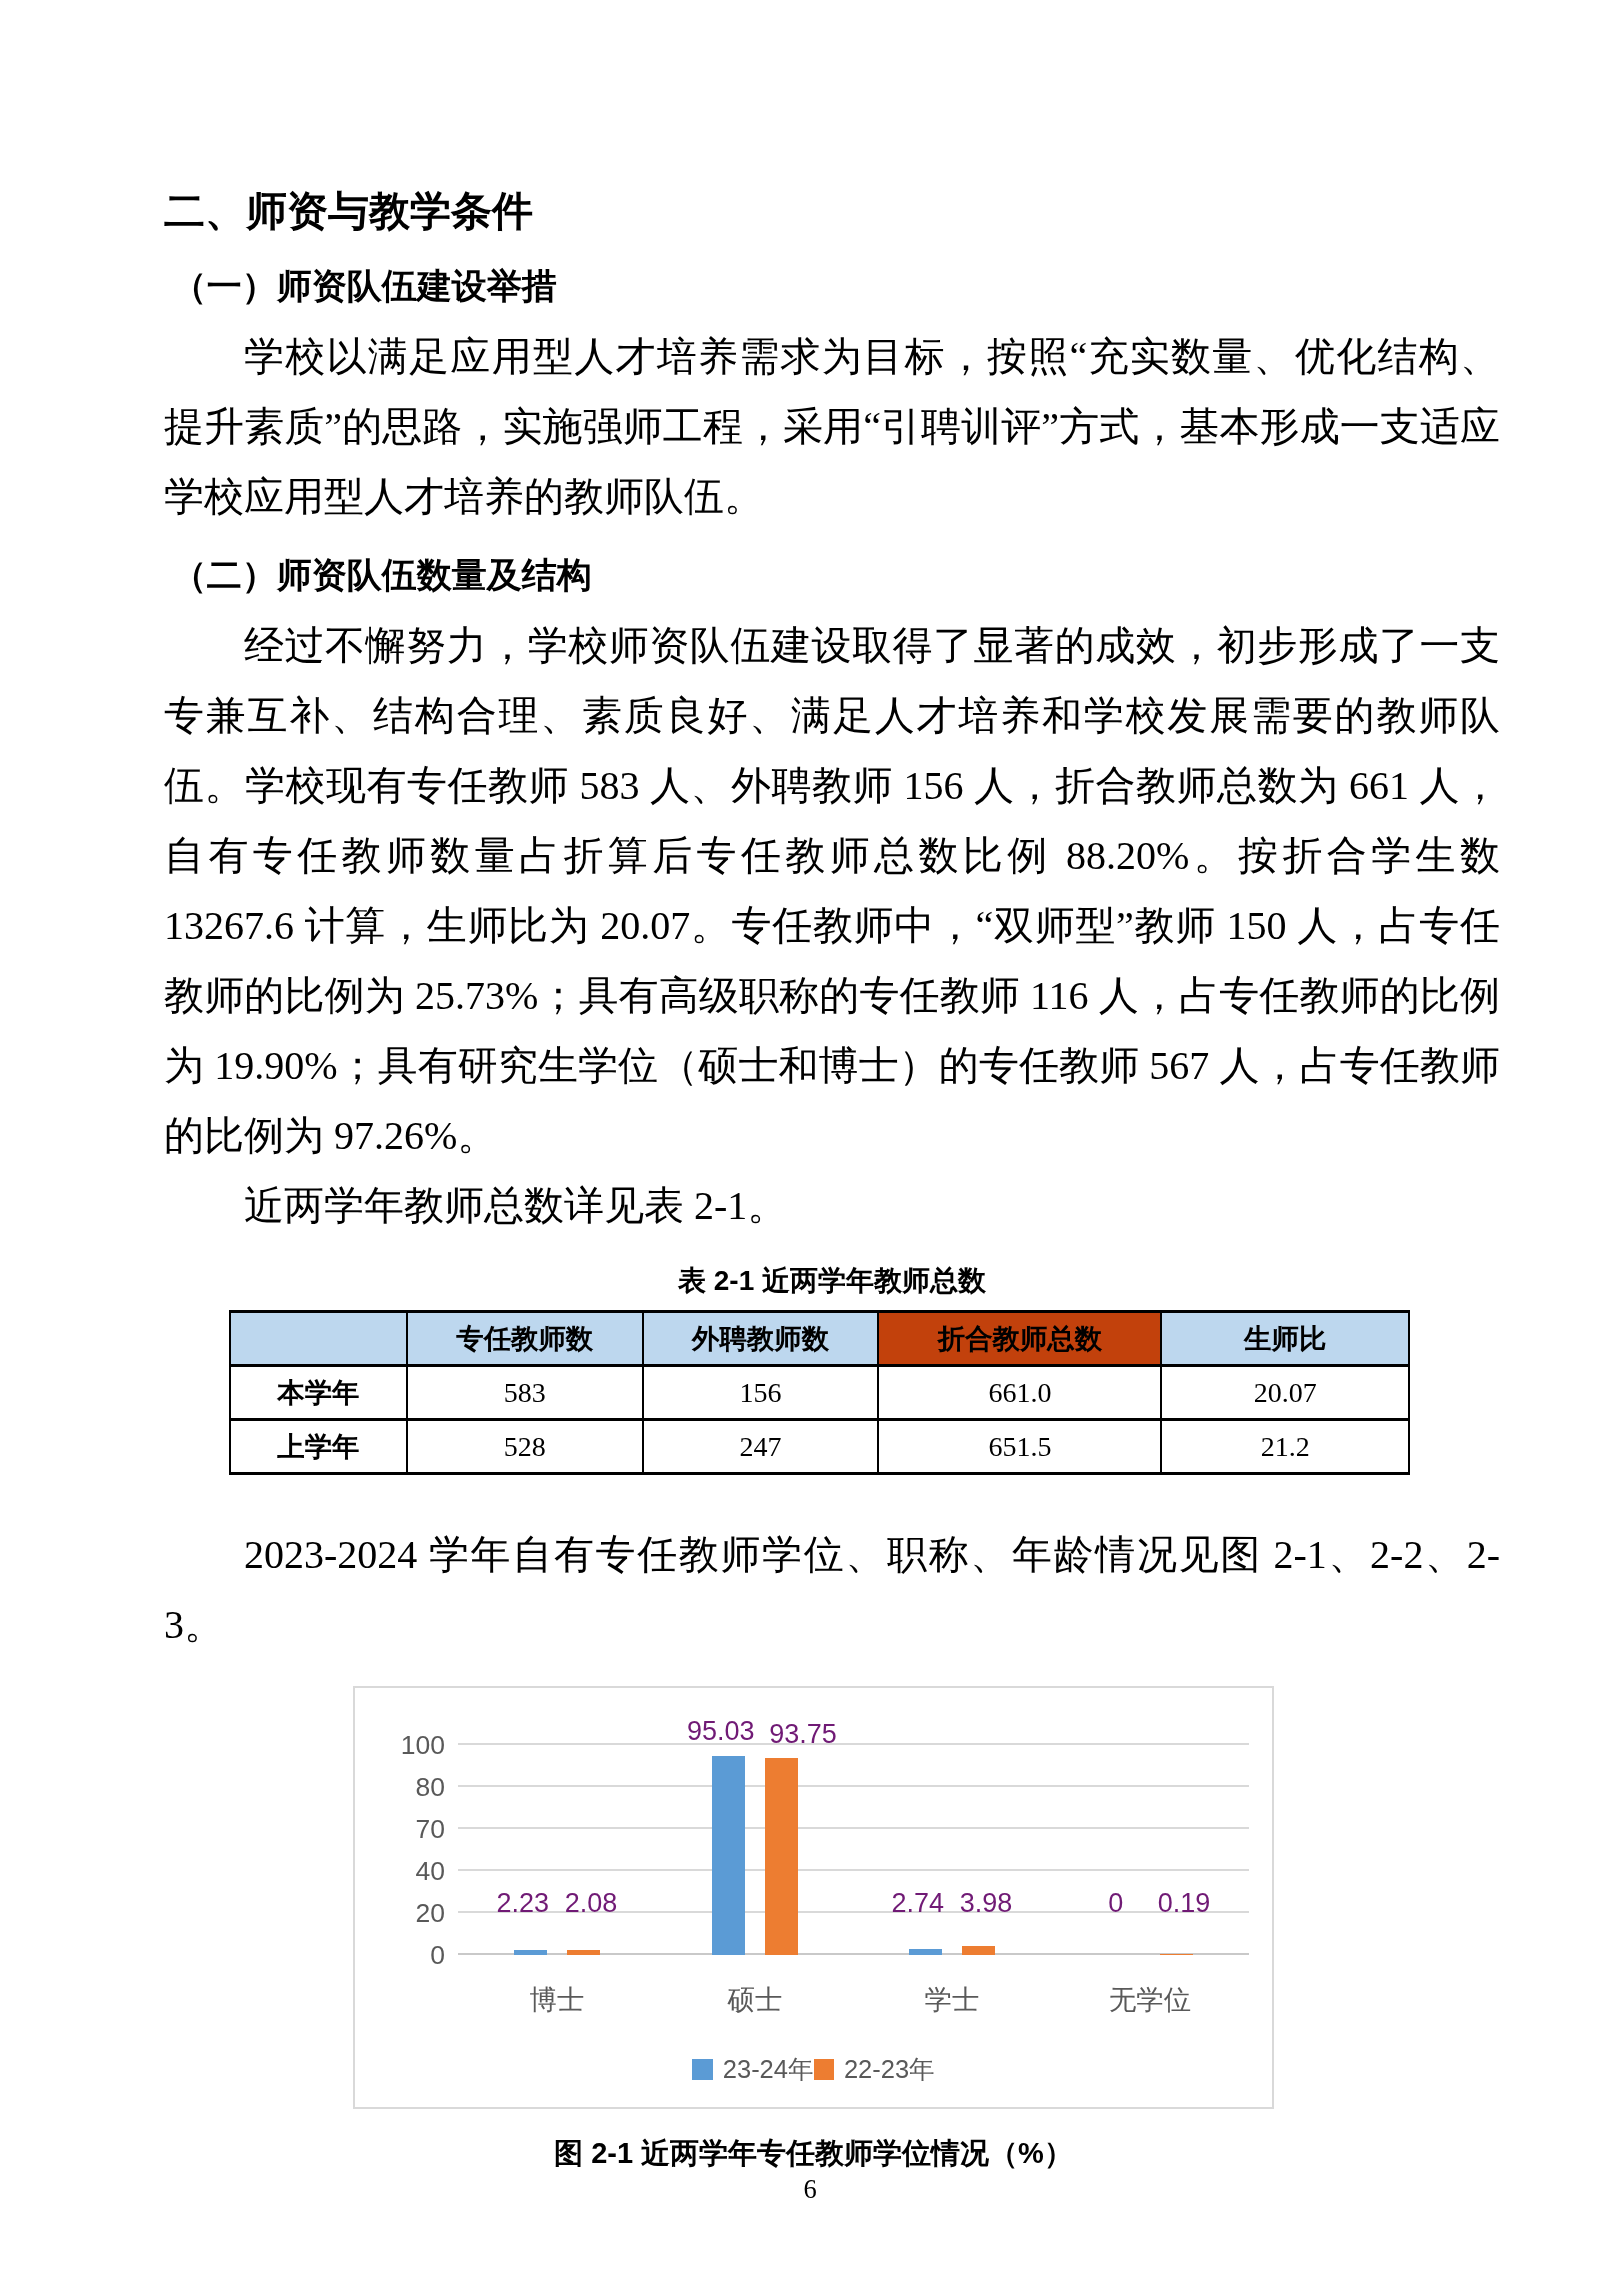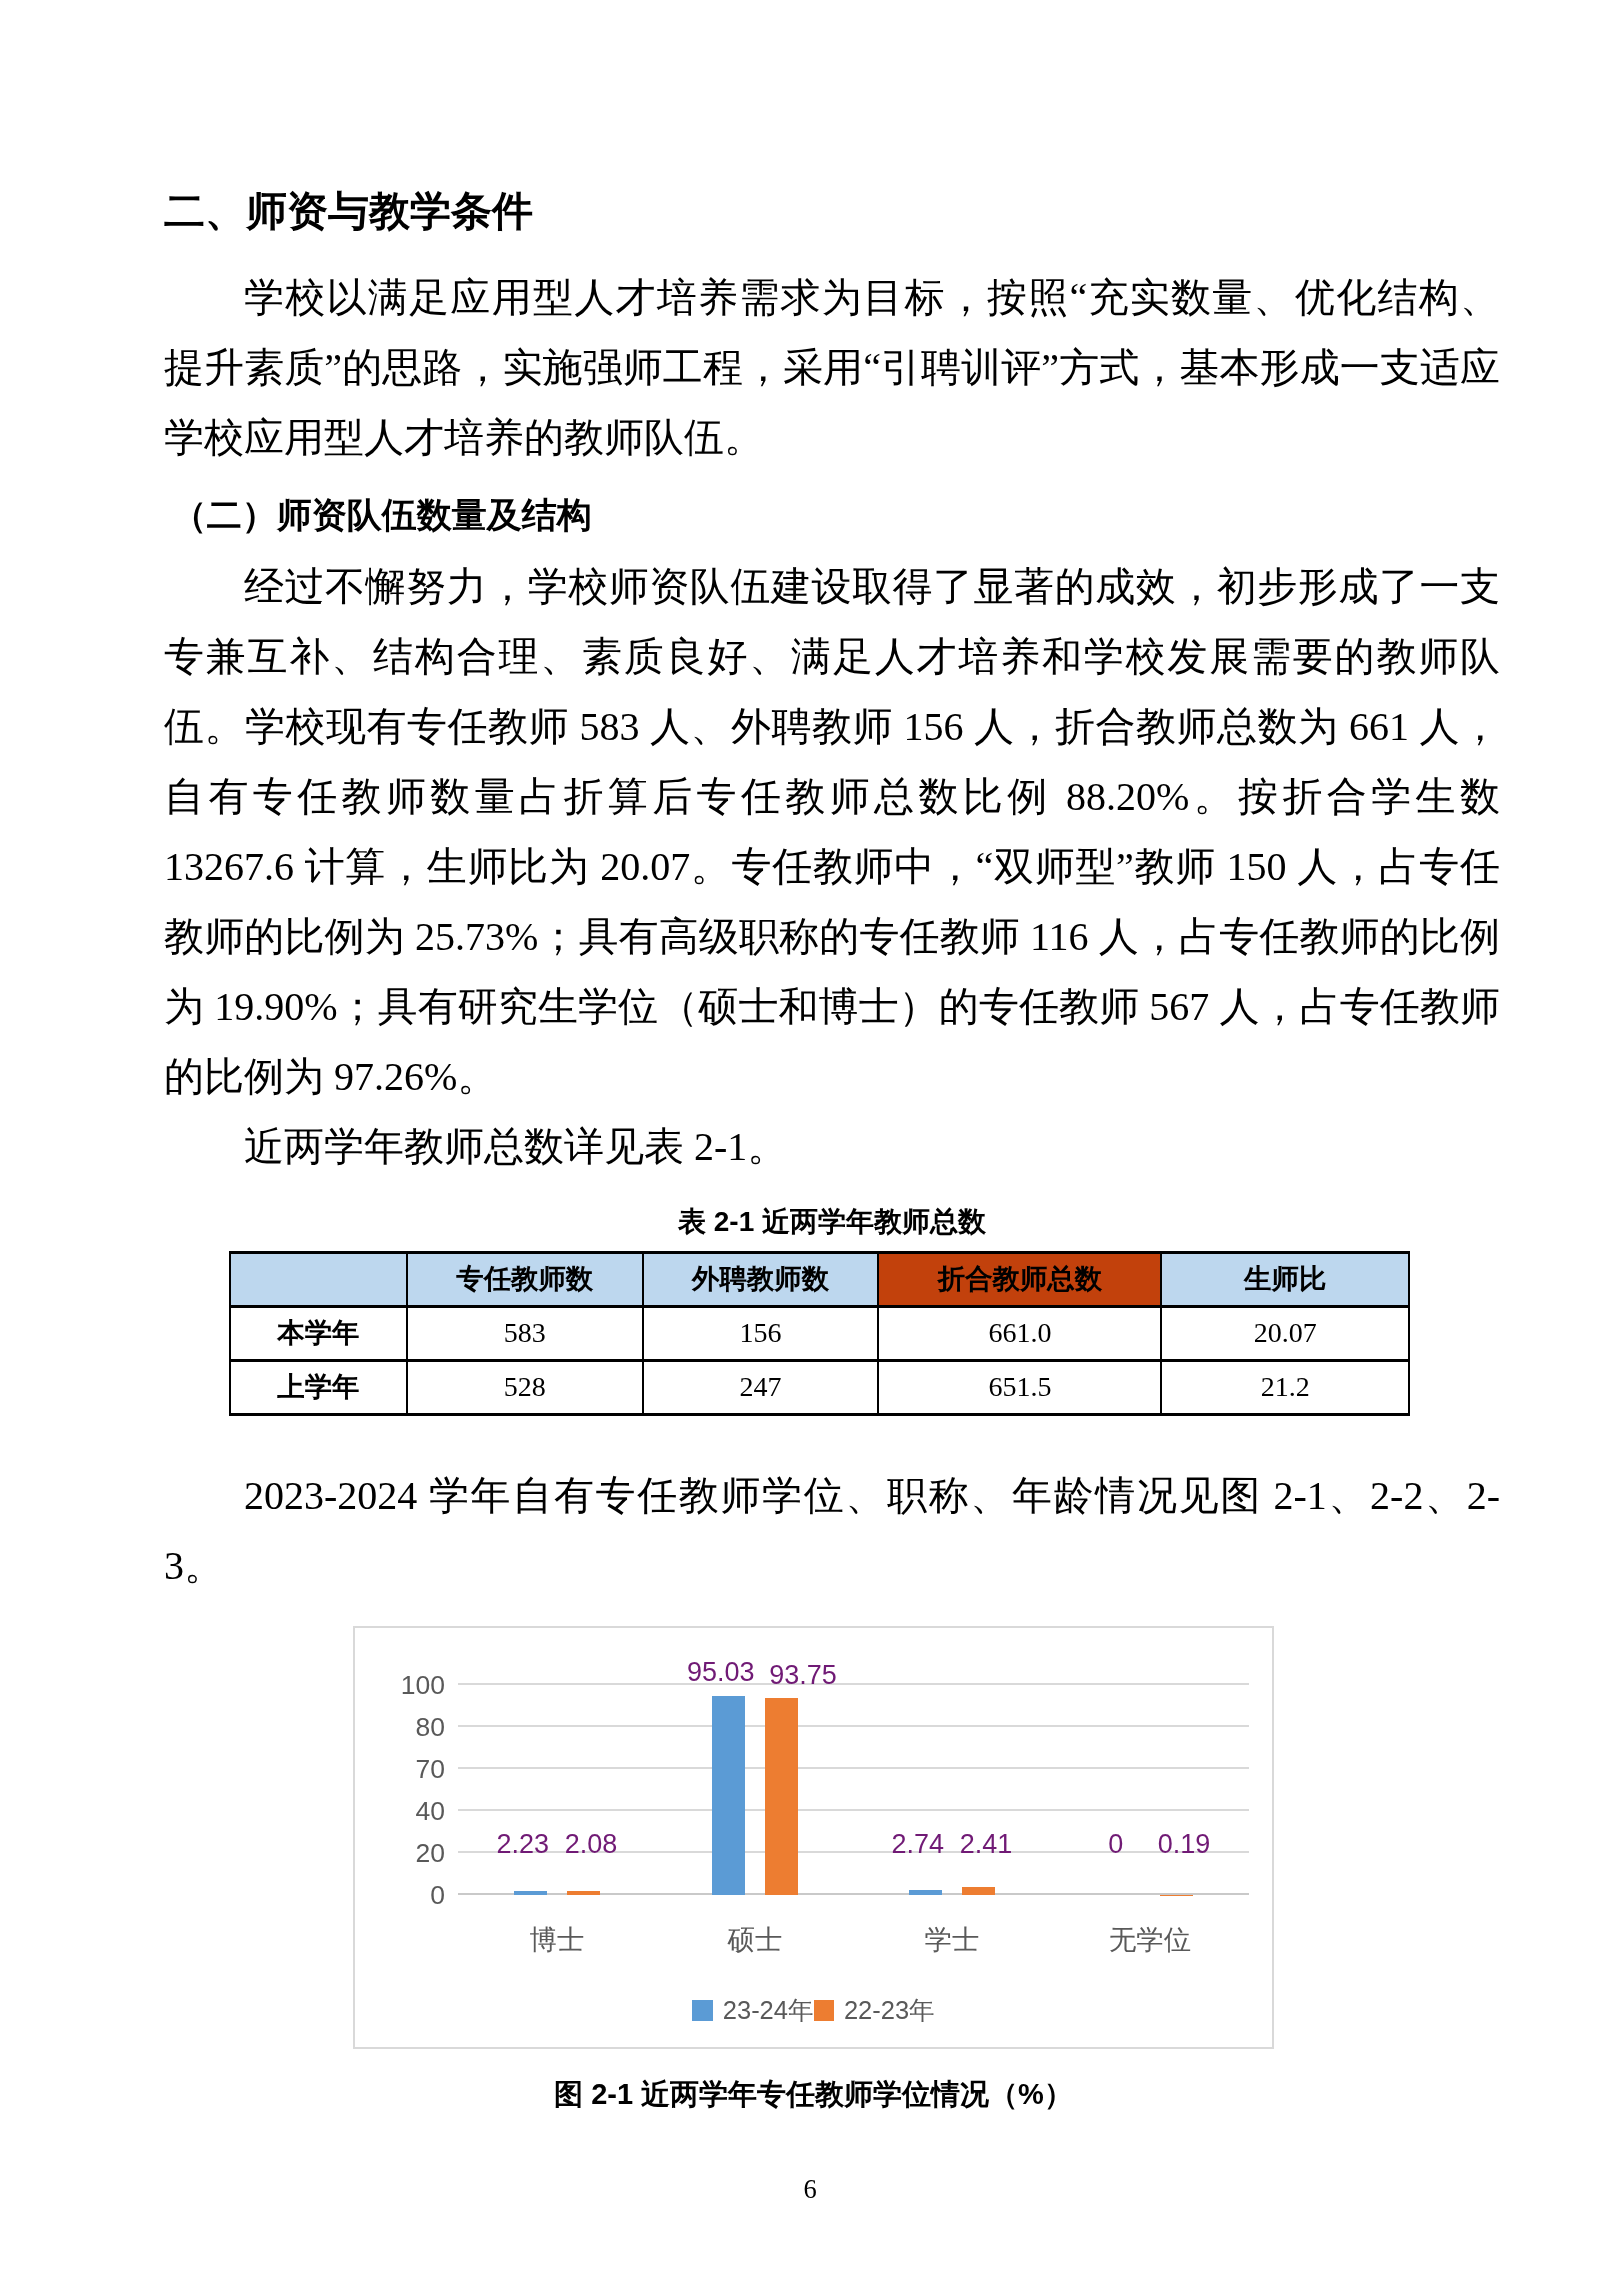--- a/index.html
+++ b/index.html
@@ -51,20 +51,21 @@
   .page-number{position:absolute;left:0;bottom:88px;width:1620px;
         text-align:center;font-size:26.5px;}
 </style>
 </head>
 <body>
 
 <div class="page">
 
   <h1 class="h1">二、师资与教学条件</h1>
 
+  <h2 class="h2">（一）师资队伍建设举措</h2>
 
   <p class="para">学校以满足应用型人才培养需求为目标，按照“充实数量、优化结构、提升素质”的思路，实施强师工程，采用“引聘训评”方式，基本形成一支适应学校应用型人才培养的教师队伍。</p>
 
   <h2 class="h2">（二）师资队伍数量及结构</h2>
 
   <p class="para">经过不懈努力，学校师资队伍建设取得了显著的成效，初步形成了一支专兼互补、结构合理、素质良好、满足人才培养和学校发展需要的教师队伍。学校现有专任教师 583 人、外聘教师 156 人，折合教师总数为 661 人，自有专任教师数量占折算后专任教师总数比例 88.20%。按折合学生数 13267.6 计算，生师比为 20.07。专任教师中，“双师型”教师 150 人，占专任教师的比例为 25.73%；具有高级职称的专任教师 116 人，占专任教师的比例为 19.90%；具有研究生学位（硕士和博士）的专任教师 567 人，占专任教师的比例为 97.26%。</p>
   <p class="para">近两学年教师总数详见表 2-1。</p>
 
   <div class="table-title">表 2-1  近两学年教师总数</div>
 
@@ -130,21 +131,21 @@
           <div class="bar" style="left: 56px; height: 199px; background: rgb(91, 155, 213);"></div>
           <div class="bar-label" style="left: 10.7px; bottom: 209px;">95.03</div>
           <div class="bar" style="left: 109px; height: 197px; background: rgb(237, 125, 49);"></div>
           <div class="bar-label" style="left: 93px; bottom: 206px;">93.75</div>
         </div>
         <div class="cat-label" style="left: 301px; width: 198px; top: 294px;">硕士</div>
         <div class="bar-group" style="left: 498px; width: 198px; bottom: 152px;">
           <div class="bar" style="left: 56px; height: 5.7px; background: rgb(91, 155, 213);"></div>
           <div class="bar-label" style="left: 10.7px; bottom: 37px;">2.74</div>
           <div class="bar" style="left: 109px; height: 8.3px; background: rgb(237, 125, 49);"></div>
-          <div class="bar-label" style="left: 79px; bottom: 37px;">2.41</div>
+          <div class="bar-label" style="left: 79px; bottom: 37px;">3.98</div>
         </div>
         <div class="cat-label" style="left: 498px; width: 198px; top: 294px;">学士</div>
         <div class="bar-group" style="left: 696px; width: 198px; bottom: 152px;">
           <div class="bar" style="left: 56px; height: 0px; background: rgb(91, 155, 213);"></div>
           <div class="bar-label" style="left: 10.7px; bottom: 37px;">0</div>
           <div class="bar" style="left: 109px; height: 0.4px; background: rgb(237, 125, 49);"></div>
           <div class="bar-label" style="left: 79px; bottom: 37px;">0.19</div>
         </div>
         <div class="cat-label" style="left: 696px; width: 198px; top: 294px;">无学位</div>
         <div class="chart-legend">

